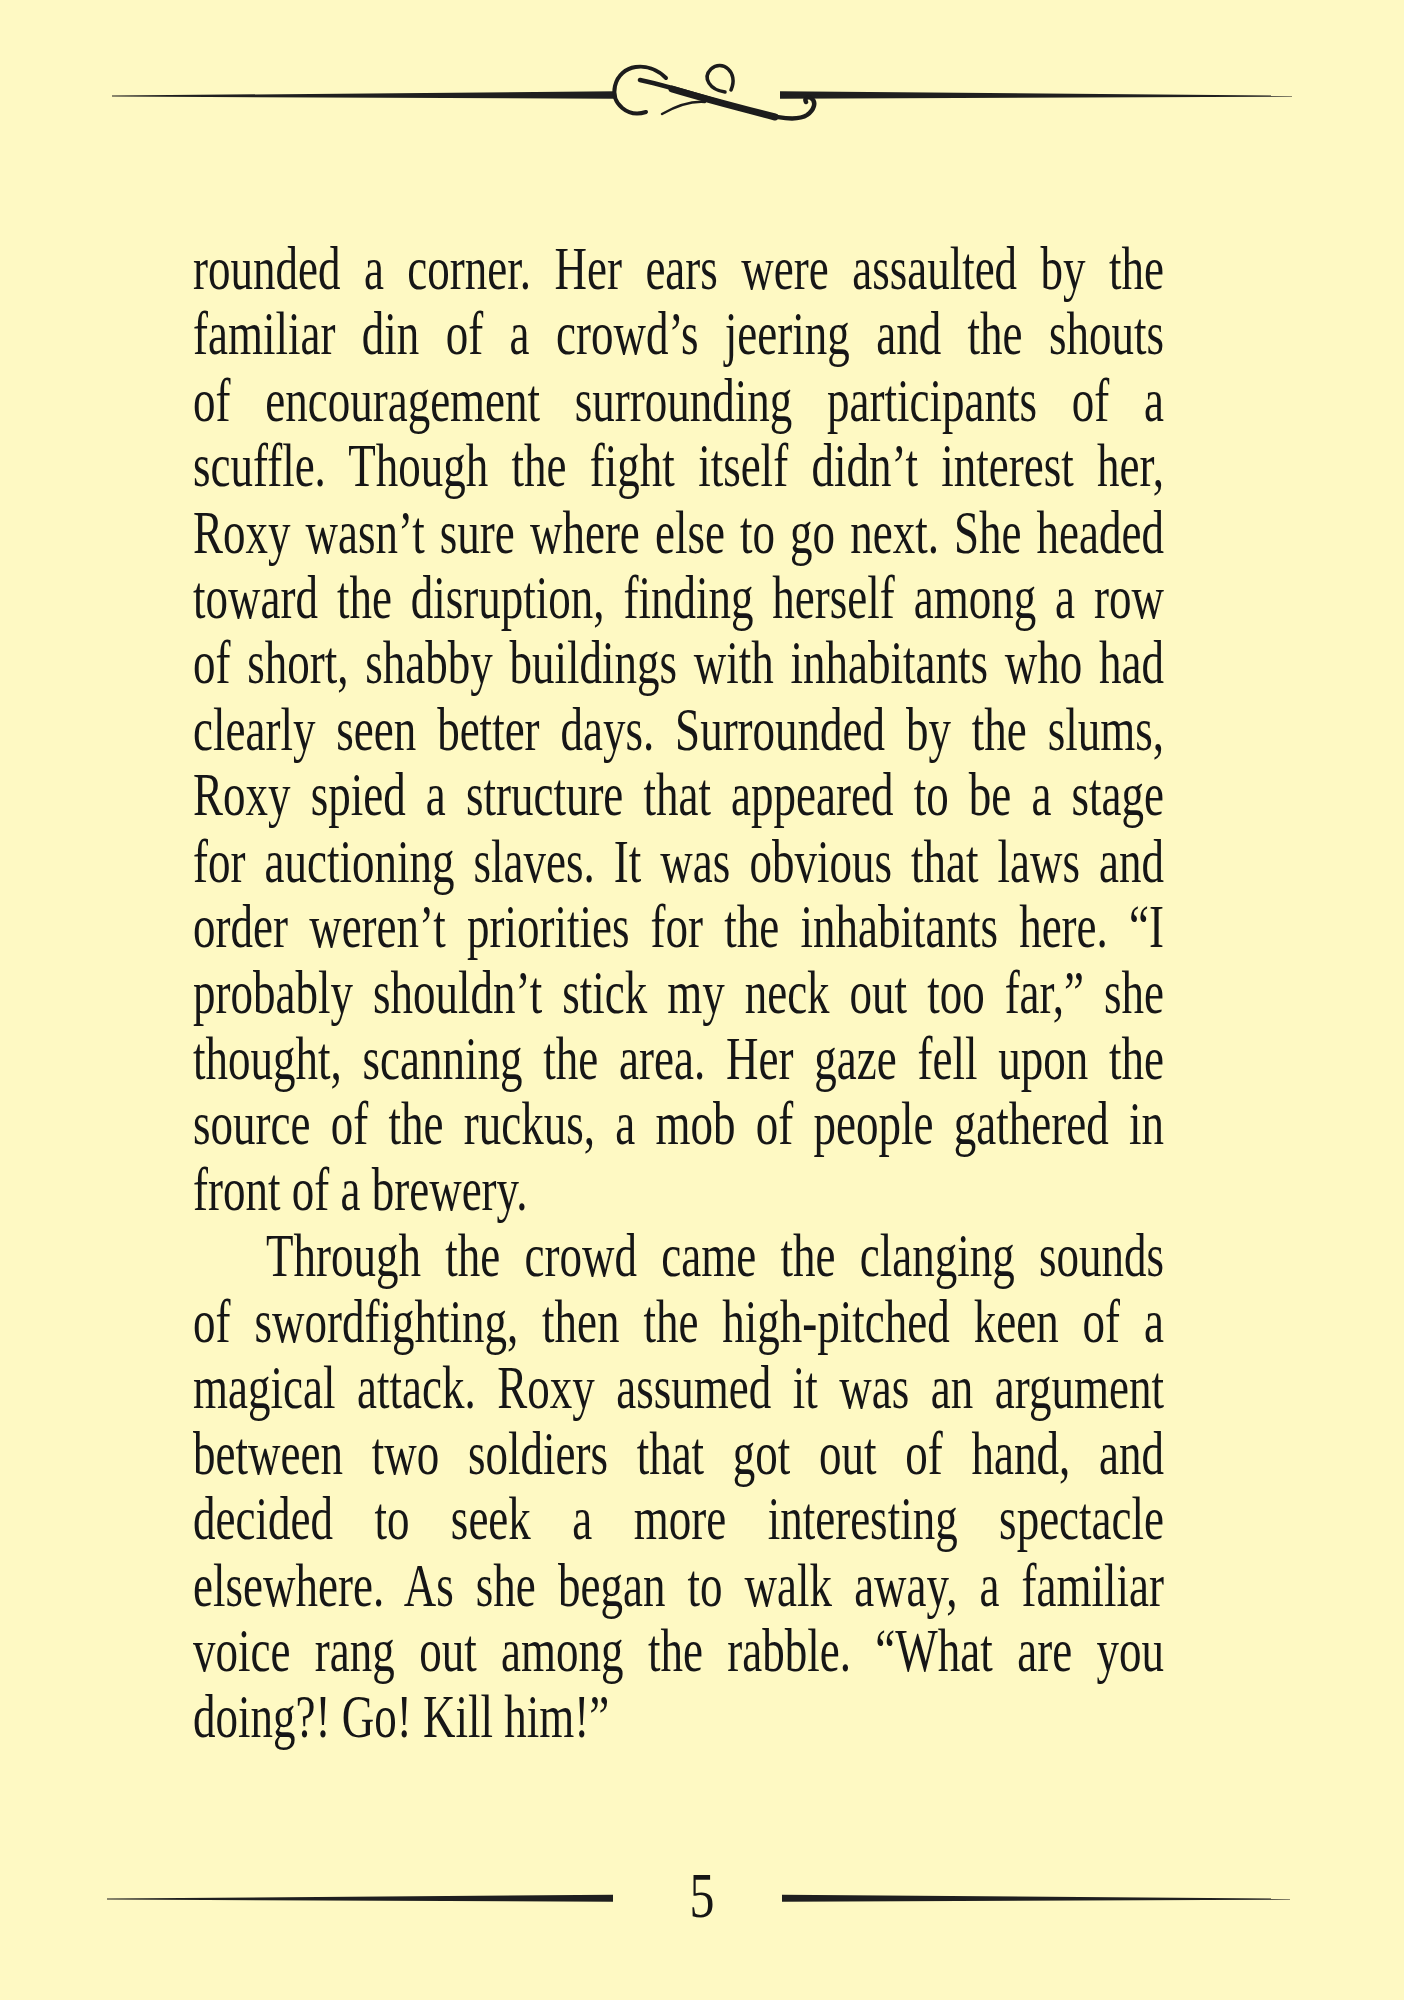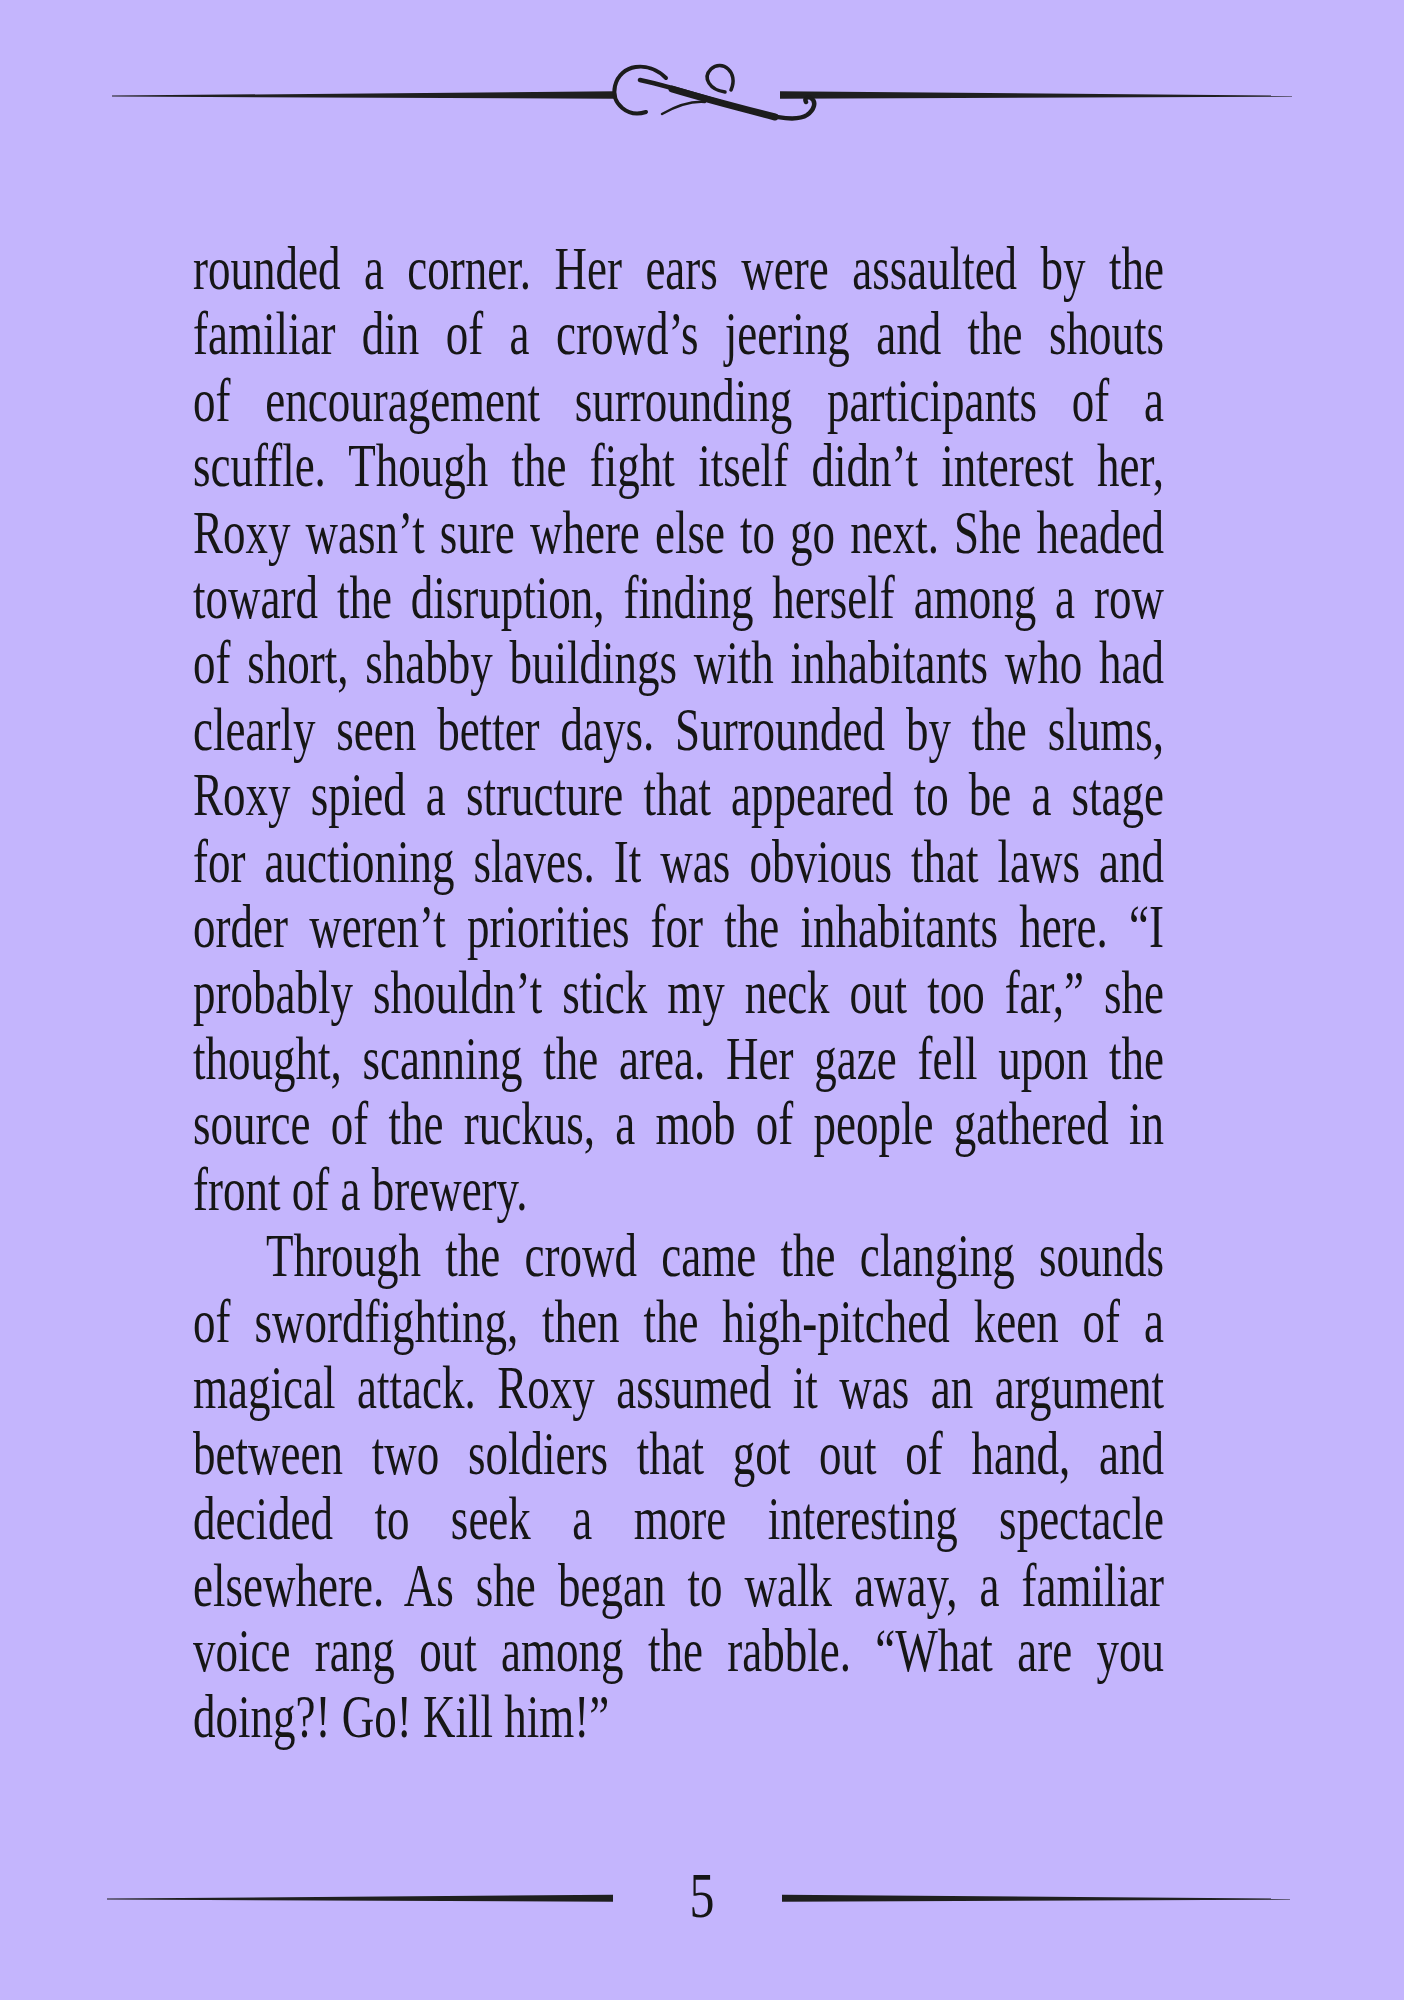--- a/index.html
+++ b/index.html
@@ -4,21 +4,21 @@
 <style>
   html, body {
     margin: 0;
     padding: 0;
     background: #ffffff;
   }
   .page {
     position: relative;
     width: 1404px;
     height: 2000px;
-    background: #c4b5fd;
+    background: #fef9c3;
     overflow: hidden;
     font-family: "Liberation Serif", "DejaVu Serif", serif;
     color: #161616;
   }
   .ornament-layer {
     position: absolute;
     left: 0;
     top: 0;
     width: 1404px;
     height: 2000px;

